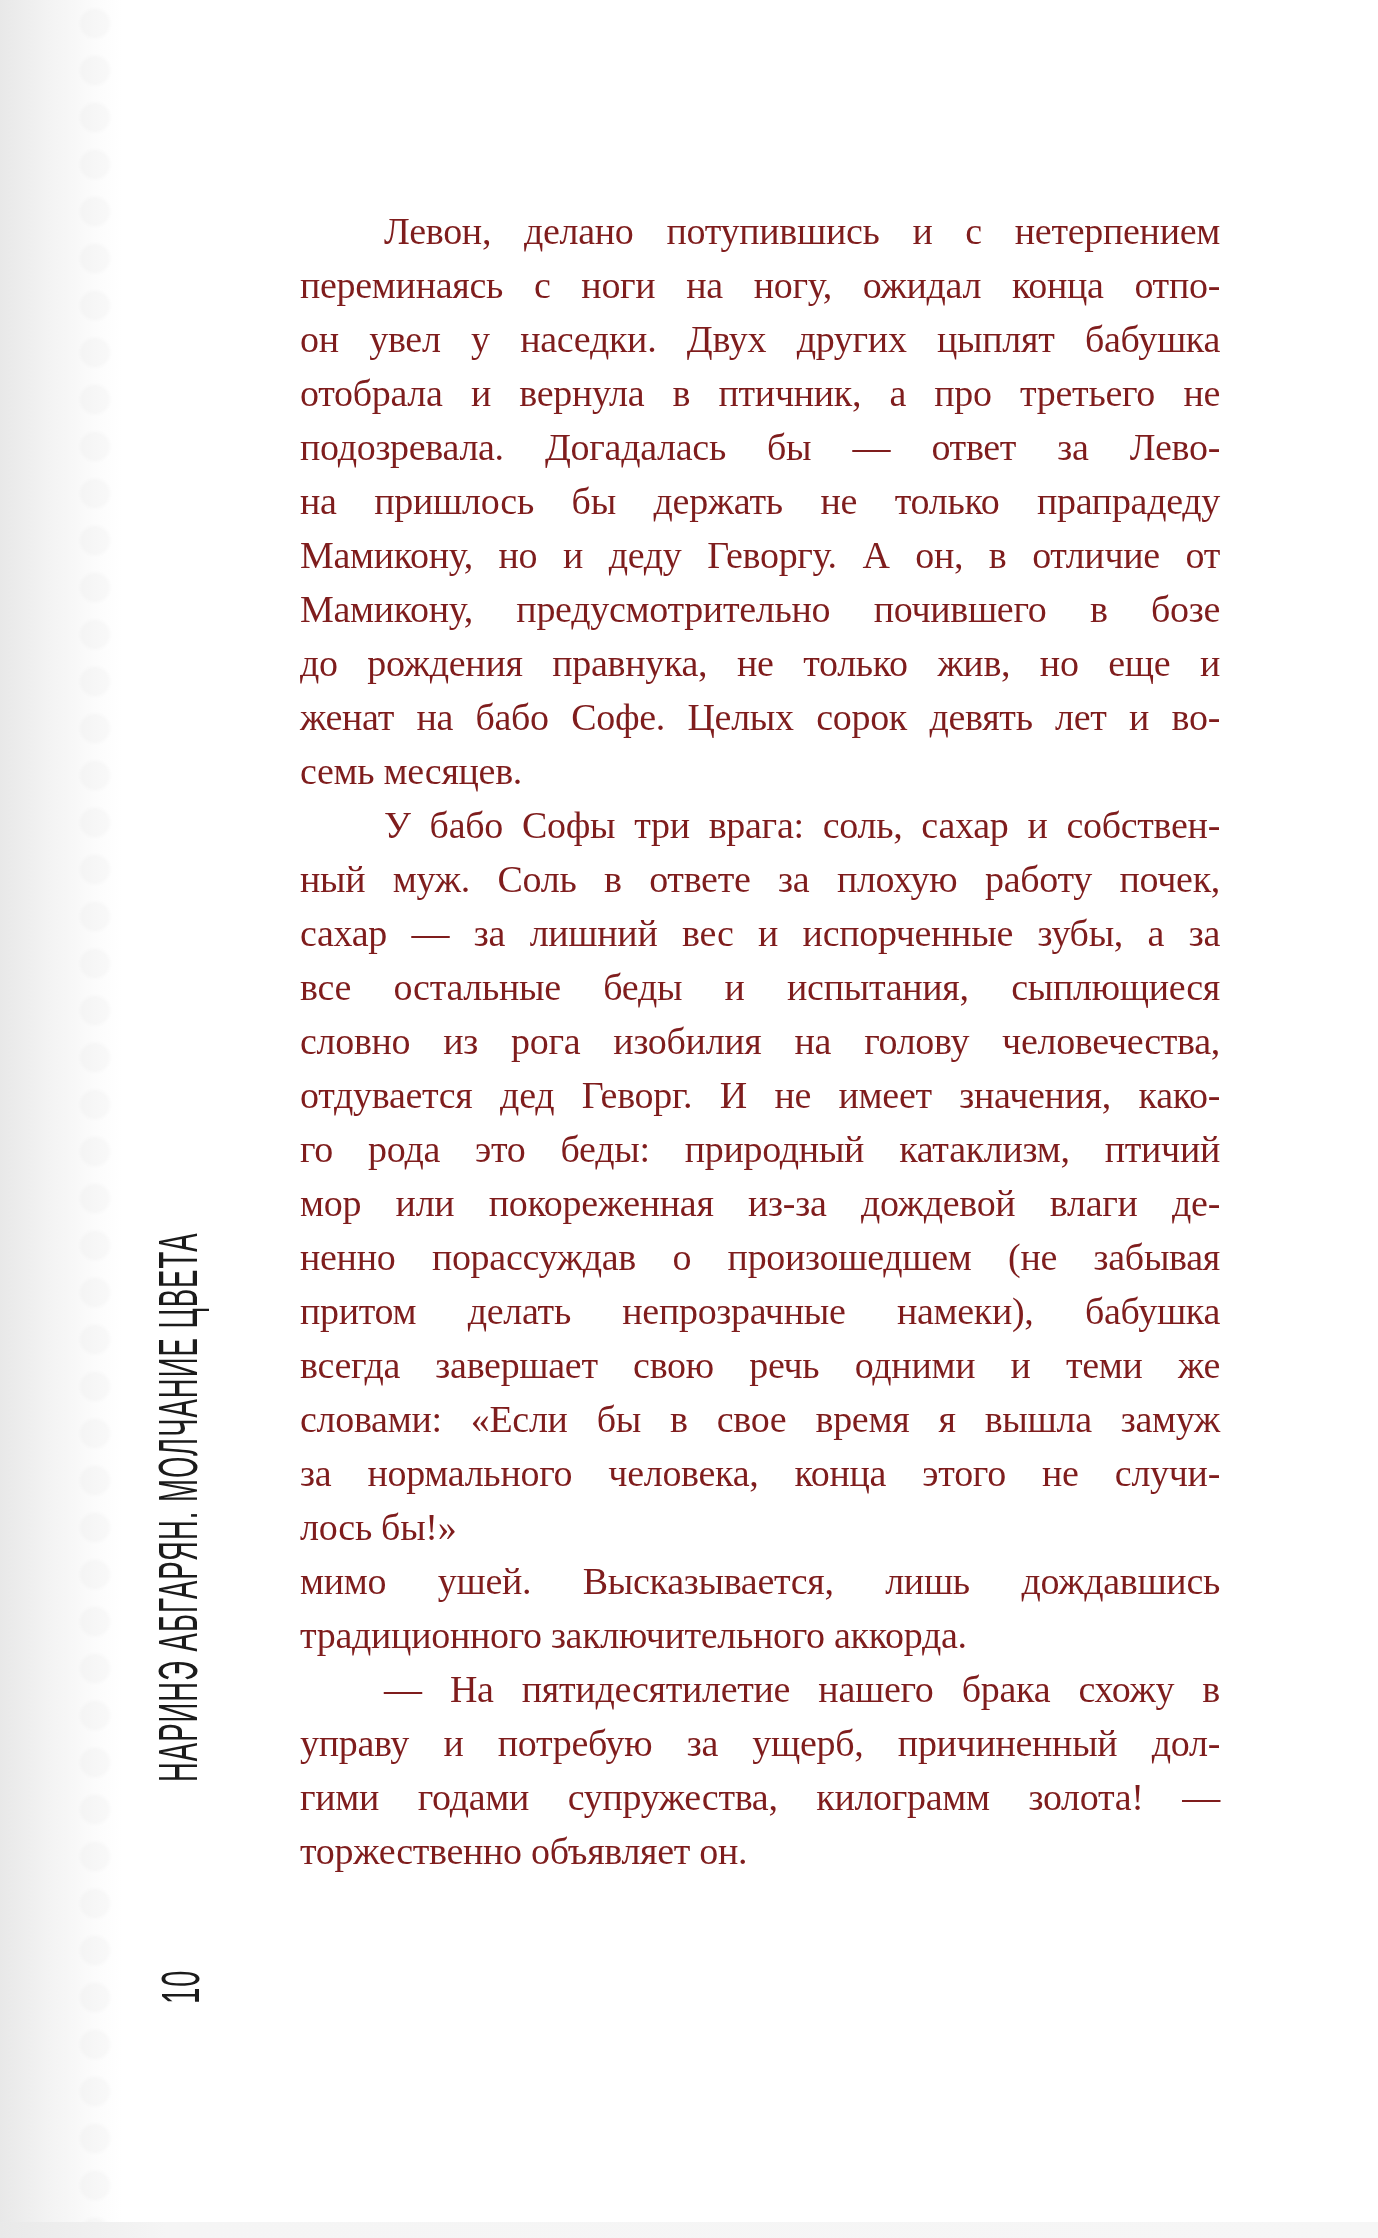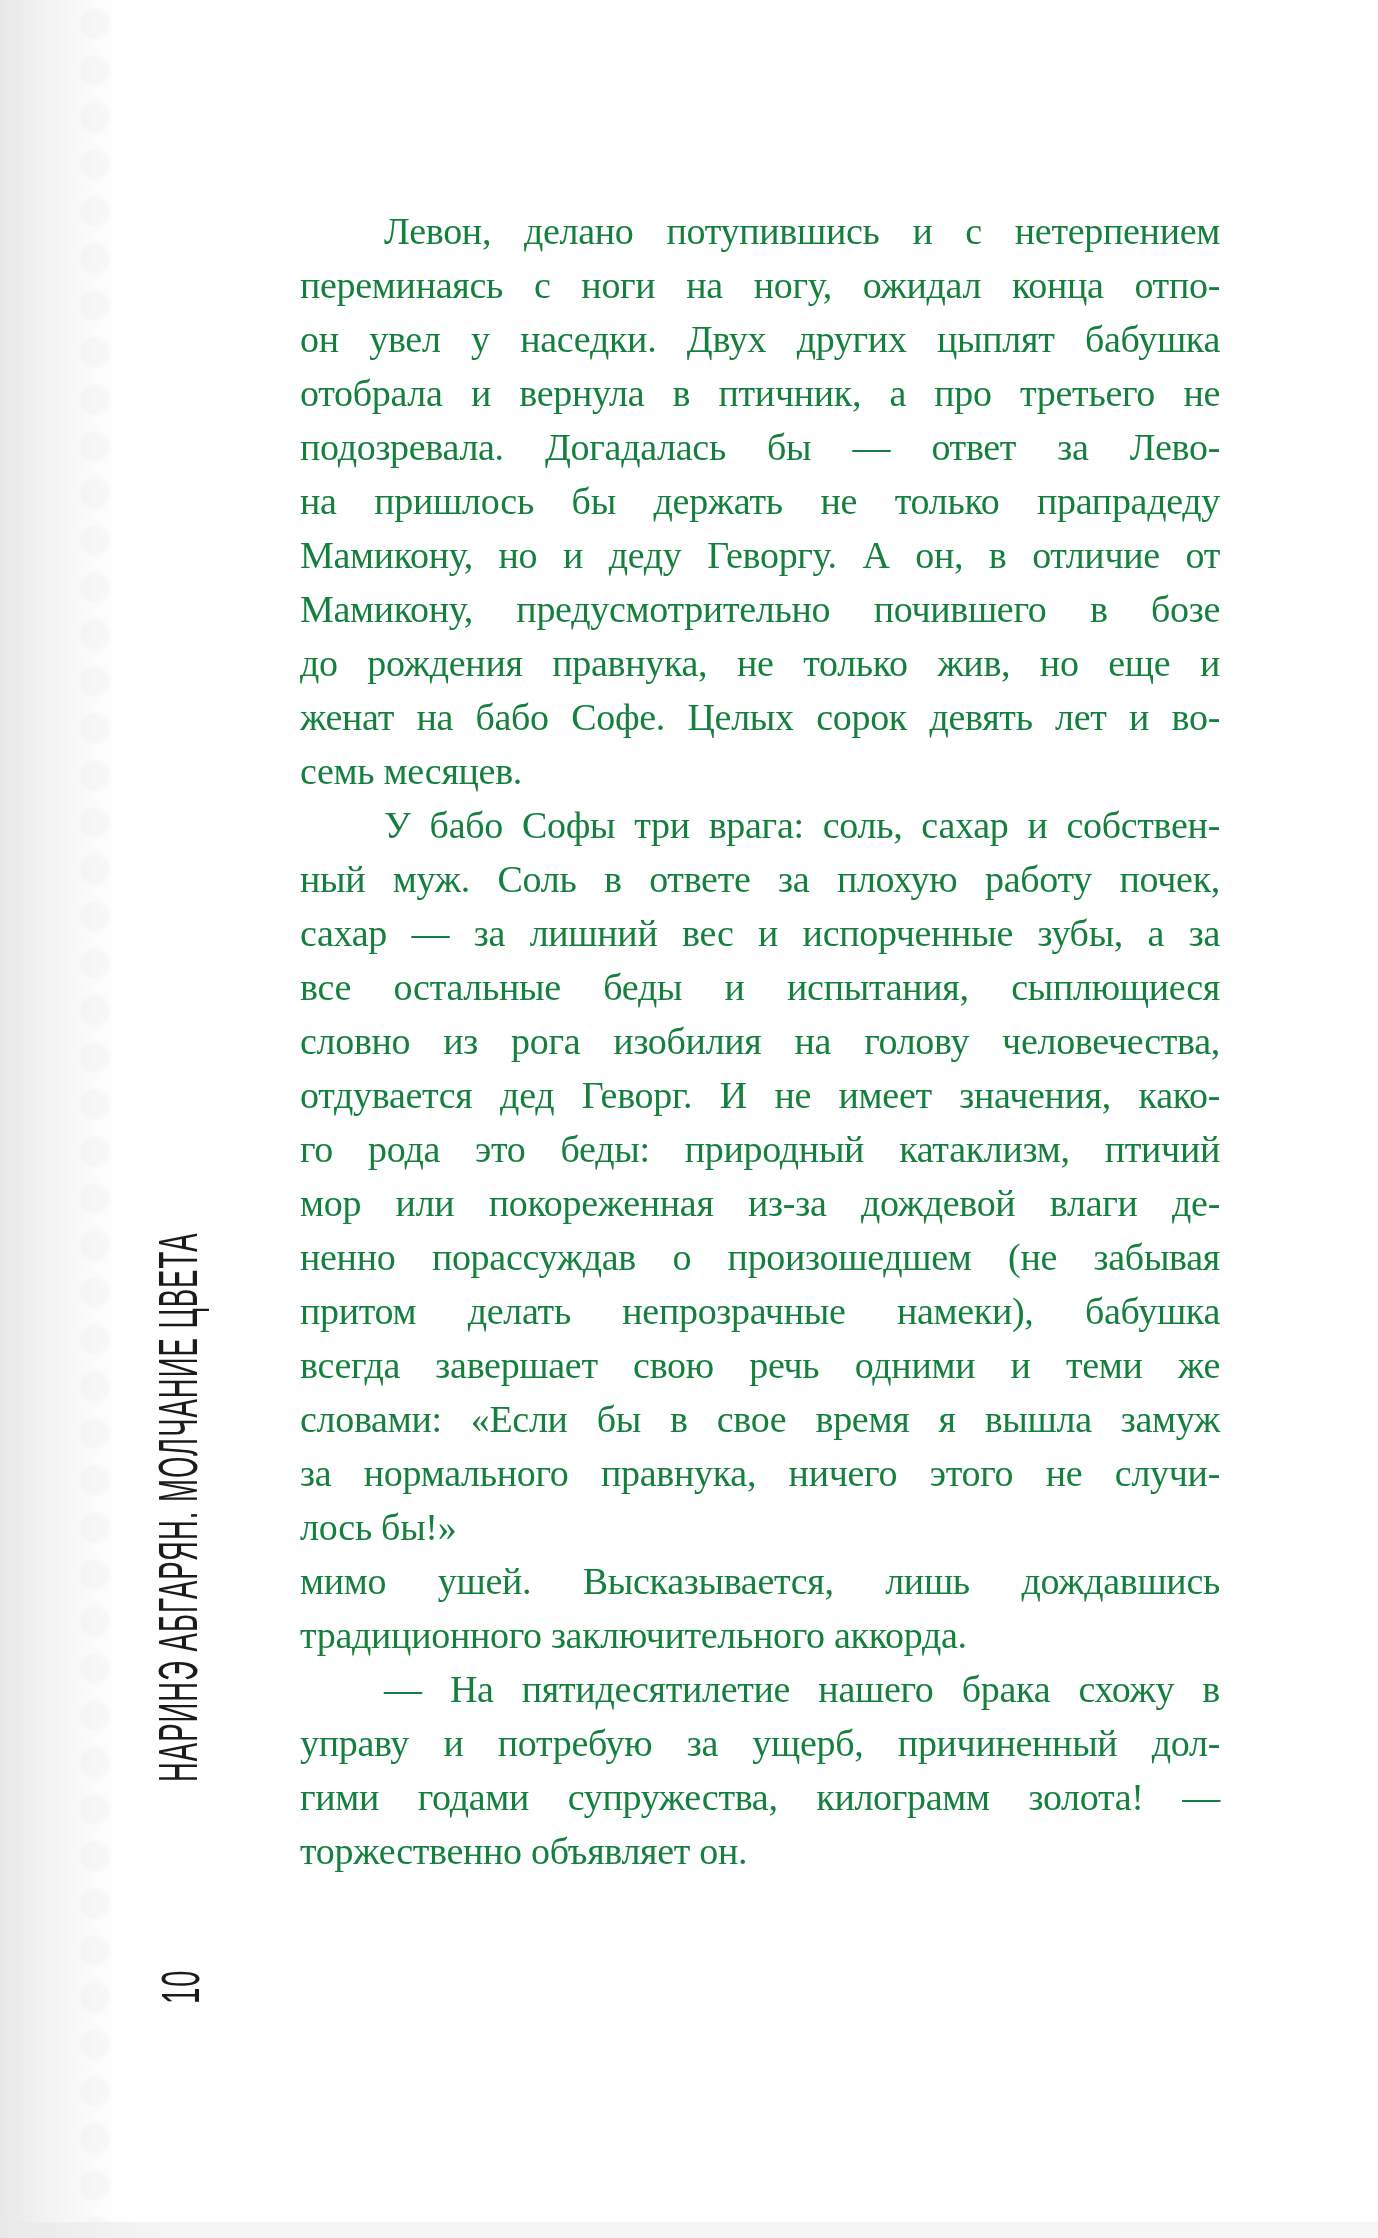--- a/index.html
+++ b/index.html
@@ -75,21 +75,21 @@
     color: #1b1b1b;
   }
   
   .body-text {
     position: absolute;
     left: 300px;
     top: 204px;
     width: 920px;
     font-size: 38px;
     line-height: 54px;
-    color: #15803d;
+    color: #7f1d1d;
     letter-spacing: -0.3px;
   }
   .body-text .line {
     text-align: justify;
     text-align-last: justify;
     white-space: normal;
   }
   .body-text .line.end {
     text-align-last: left;
   }
@@ -125,21 +125,21 @@
       <div class="line">сахар — за лишний вес и испорченные зубы, а за</div>
       <div class="line">все остальные беды и испытания, сыплющиеся</div>
       <div class="line">словно из рога изобилия на голову человечества,</div>
       <div class="line">отдувается дед Геворг. И не имеет значения, како-</div>
       <div class="line">го рода это беды: природный катаклизм, птичий</div>
       <div class="line">мор или покореженная из-за дождевой влаги де-</div>
       <div class="line">ненно порассуждав о произошедшем (не забывая</div>
       <div class="line">притом делать непрозрачные намеки), бабушка</div>
       <div class="line">всегда завершает свою речь одними и теми же</div>
       <div class="line">словами: «Если бы в свое время я вышла замуж</div>
-      <div class="line">за нормального правнука, ничего этого не случи-</div>
+      <div class="line">за нормального человека, конца этого не случи-</div>
       <div class="line end">лось бы!»</div>
       <div class="line">мимо ушей. Высказывается, лишь дождавшись</div>
       <div class="line end">традиционного заключительного аккорда.</div>
       <div class="line indent">— На пятидесятилетие нашего брака схожу в</div>
       <div class="line">управу и потребую за ущерб, причиненный дол-</div>
       <div class="line">гими годами супружества, килограмм золота! —</div>
       <div class="line end">торжественно объявляет он.</div>
     </div>
 
   <div class="bottom-edge"></div>

